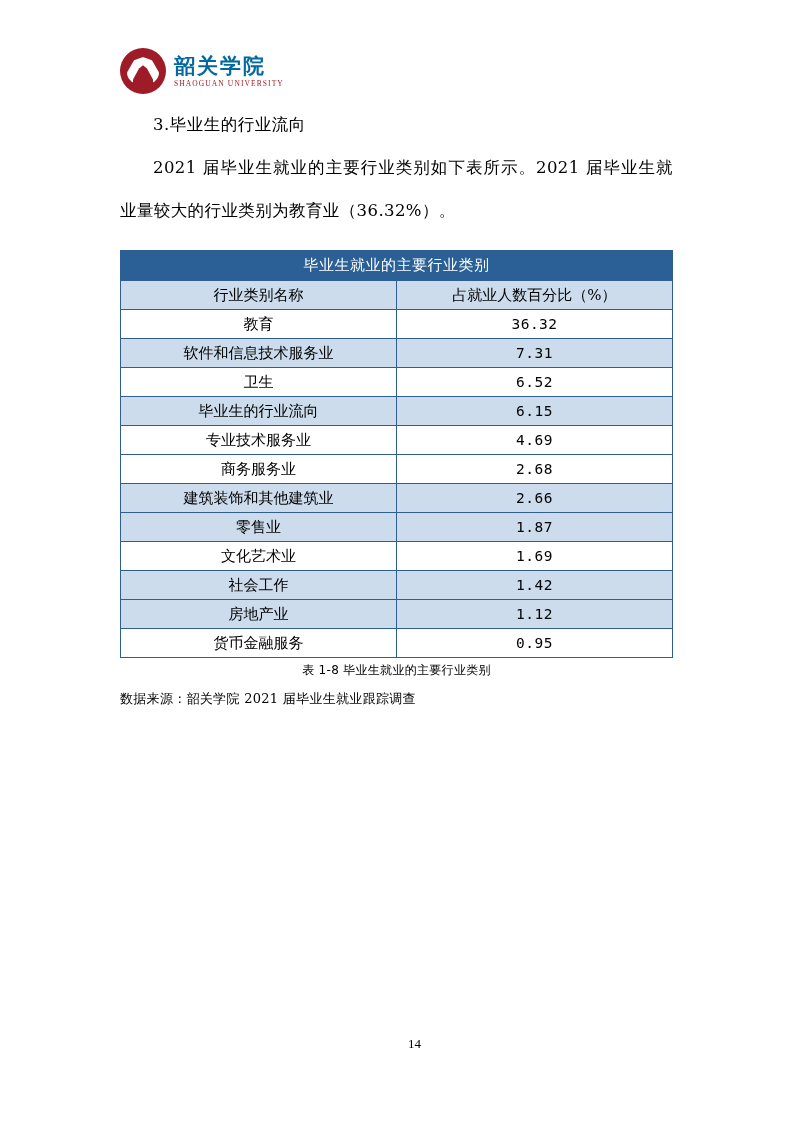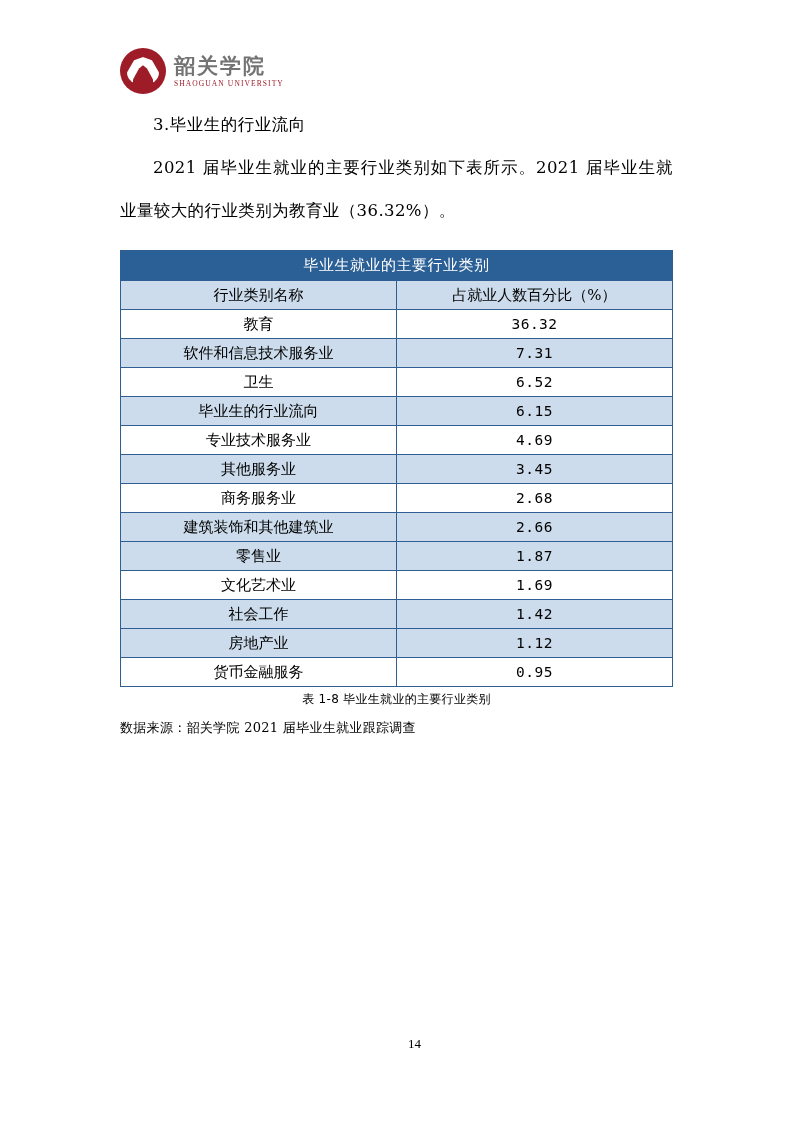--- a/index.html
+++ b/index.html
@@ -63,21 +63,21 @@
   }
   .logo-text {
     display: flex;
     flex-direction: column;
     justify-content: center;
     line-height: 1;
   }
   .logo-cn {
     font-family: "DejaVu Serif", serif;
     font-size: 21px;
-    color: #737373;
+    color: #0369a1;
     font-weight: bold;
     letter-spacing: 2px;
   }
   .logo-en {
     font-family: "Liberation Serif", serif;
     font-size: 7.5px;
     color: #9e1b28;
     letter-spacing: 1.1px;
     margin-top: 4px;
   }
@@ -223,24 +223,20 @@
           <td class="num">6.52</td>
         </tr>
         <tr class="even">
           <td>毕业生的行业流向</td>
           <td class="num">6.15</td>
         </tr>
         <tr class="odd">
           <td>专业技术服务业</td>
           <td class="num">4.69</td>
         </tr>
-        <tr class="even">
-          <td>其他服务业</td>
-          <td class="num">3.45</td>
-        </tr>
         <tr class="odd">
           <td>商务服务业</td>
           <td class="num">2.68</td>
         </tr>
         <tr class="even">
           <td>建筑装饰和其他建筑业</td>
           <td class="num">2.66</td>
         </tr>
         <tr class="even">
           <td>零售业</td>

